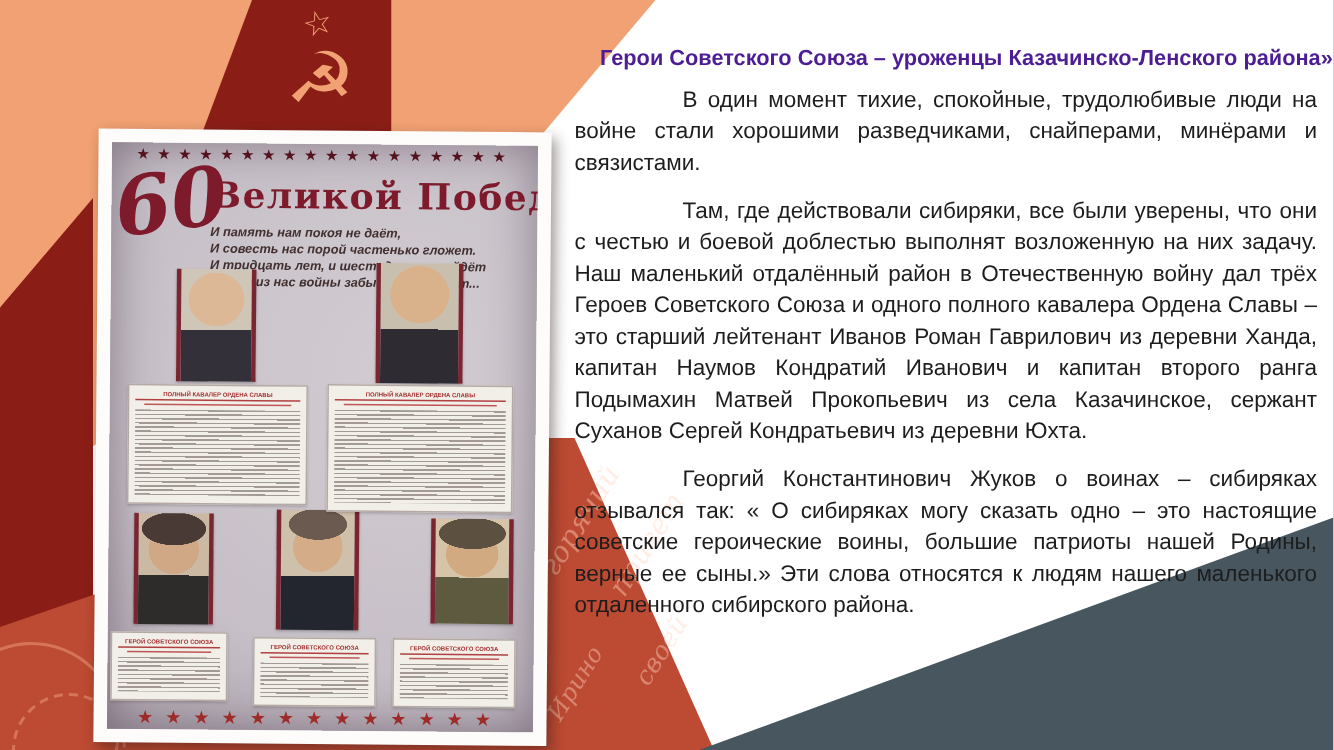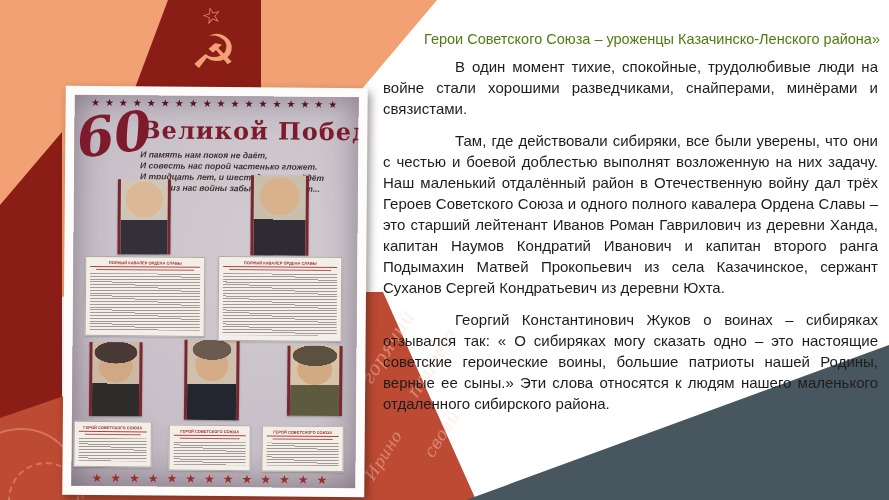--- a/index.html
+++ b/index.html
@@ -76,21 +76,21 @@
   .card-header{margin:3px 4px 1px;font-size:4px;line-height:5px;color:#a42f2f;text-align:center;
                font-weight:bold;border-bottom:1px solid #b04040;padding-bottom:1px;}
   .card-nameline{height:1px;margin:2px 10px 1px;background:rgba(176,48,48,.8);}
   .card-text{margin:2px 4px;position:absolute;left:0;right:0;bottom:3px;top:14px;
              background:repeating-linear-gradient(180deg, rgba(85,70,70,.5) 0 1px, transparent 1px 2.8px);}
   .stars-bottom{position:absolute;bottom:1px;left:0;width:100%;text-align:center;font-size:12px;
                 letter-spacing:8px;color:#9e2b28;white-space:nowrap;}
 
   
   .slide-title{position:absolute;left:400px;top:31px;width:480px;z-index:7;text-align:right;
-               font-weight:normal;font-size:14.5px;color:#4d7c0f;white-space:nowrap;}
+               font-weight:bold;font-size:14.5px;color:#4c1d95;white-space:nowrap;}
   .bodytext{position:absolute;left:383px;top:56px;width:495px;z-index:7;font-size:15px;
             line-height:21px;color:#1d1d1d;text-align:justify;}
   .bodytext p{margin:0 0 11px;text-indent:72px;}
 </style>
 </head>
 <body>
 
 <div id="slide">
 
   <div class="bg salmon"></div>

